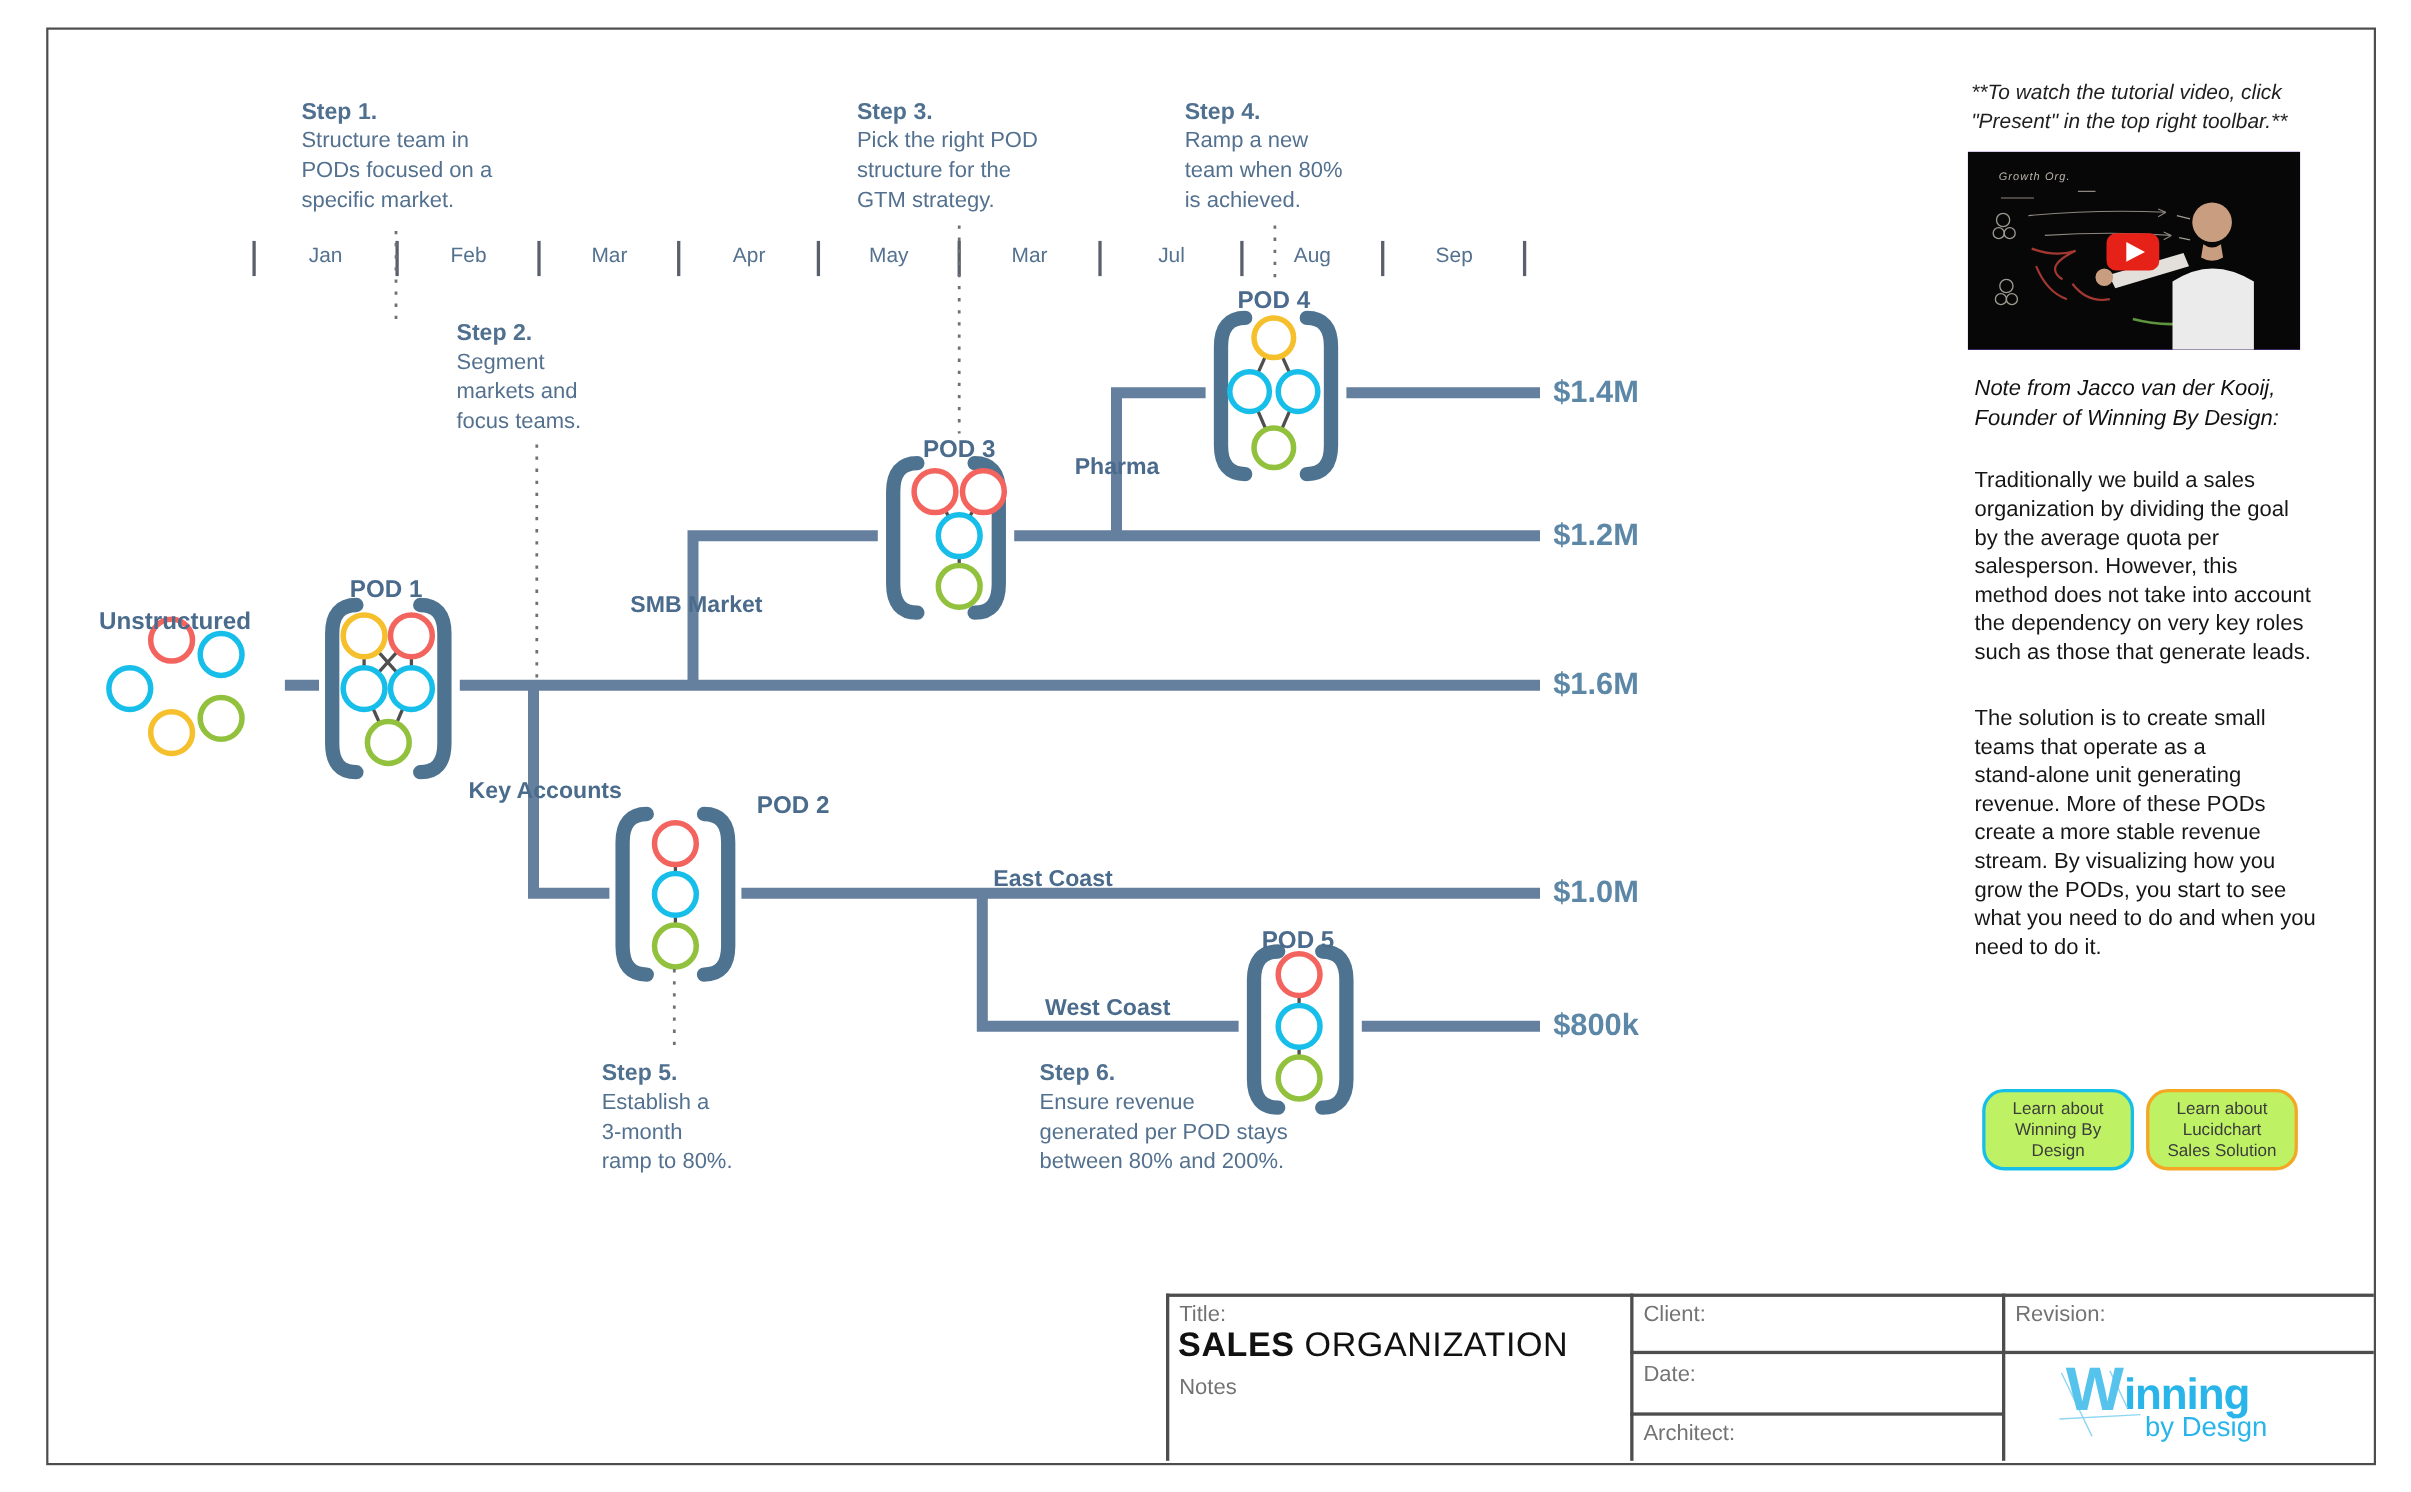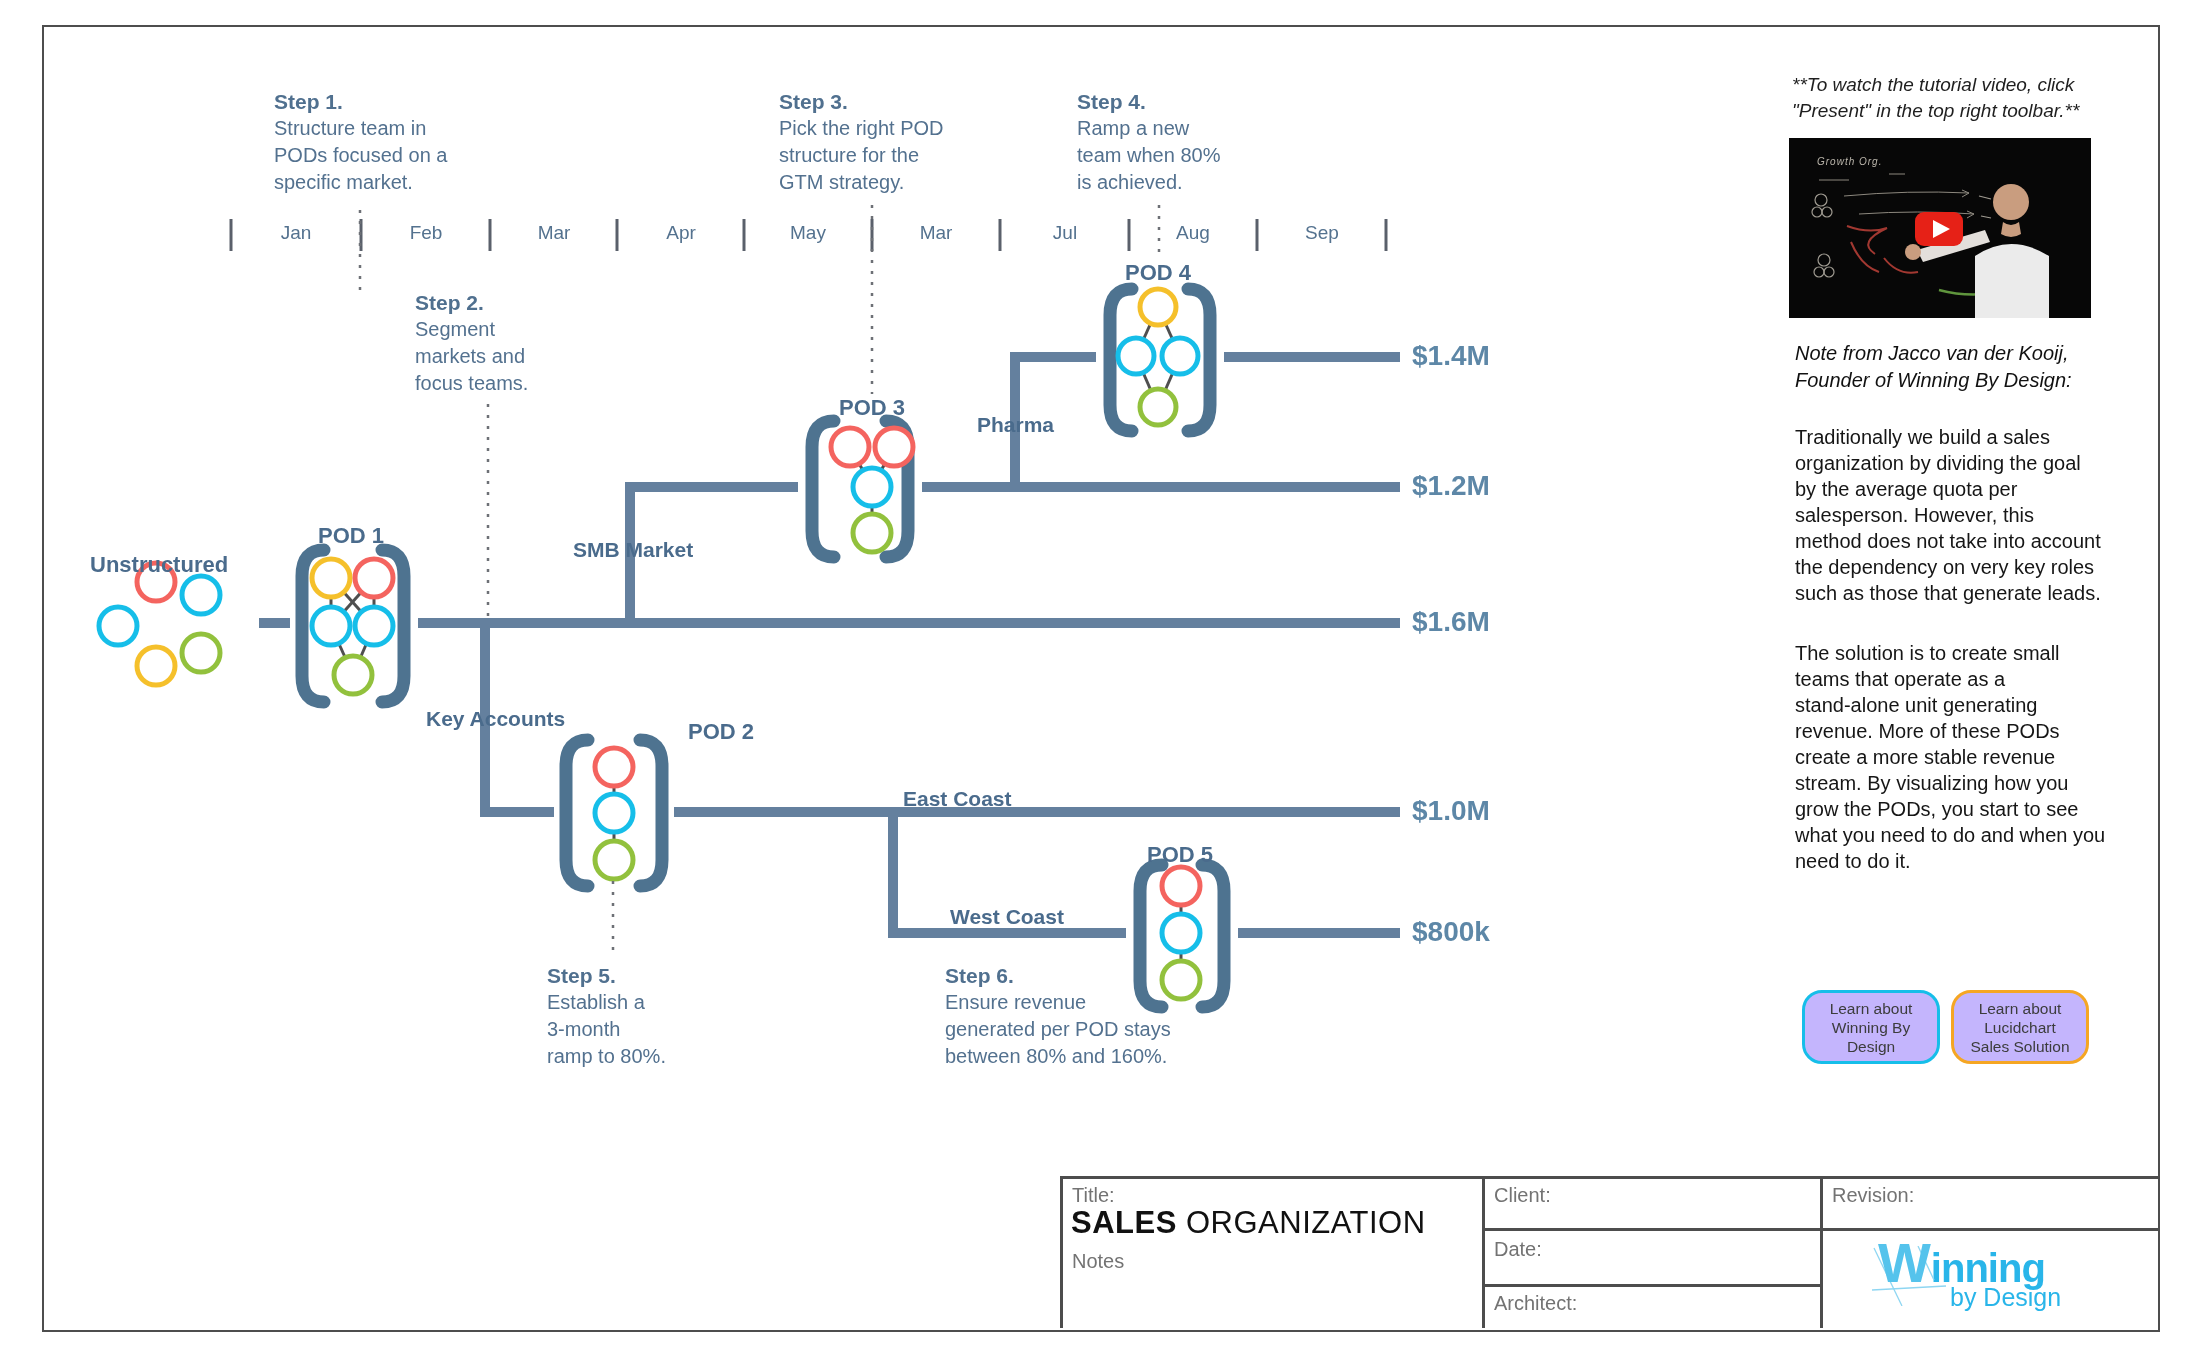--- a/index.html
+++ b/index.html
@@ -16,21 +16,21 @@
   .branch-label{font-size:21px;font-weight:bold;color:#4a6b8c;}
   .pod-label{font-size:22px;font-weight:bold;color:#4a6b8c;width:140px;text-align:center;}
   .unstructured{font-size:22px;font-weight:bold;color:#4a6b8c;margin-top:32px;}
   .revenue{font-size:28px;font-weight:bold;color:#5d87a7;}
   
   .tutorial{font-size:19px;line-height:26px;font-style:italic;color:#1f1f1f;}
   .note-head{font-size:20px;line-height:27px;font-style:italic;color:#111;}
   .para{font-size:20px;line-height:26px;color:#161616;}
   .video{position:absolute;left:1789px;top:138px;width:302px;height:180px;background:#6d28d9;z-index:2;cursor:pointer;}
   .scribble-label{position:absolute;left:28px;top:18px;color:#d8d2c6;font-size:10px;font-style:italic;letter-spacing:1px;opacity:.85;z-index:3;}
-  .pill{position:absolute;z-index:2;width:132px;height:68px;border-radius:20px;background:#c4b5fd;
+  .pill{position:absolute;z-index:2;width:132px;height:68px;border-radius:20px;background:#bef264;
         display:flex;align-items:center;justify-content:center;text-align:center;
         font-family:"Liberation Sans",sans-serif;font-size:15.5px;line-height:19px;color:#3c3c3c;cursor:pointer;}
   .pill-cyan{border:3px solid #16bee9;}
   .pill-orange{border:3px solid #f5a623;}
   
   .tbline{position:absolute;background:#4d4d4d;z-index:2;}
   .tb-label{font-size:20px;color:#737373;}
   .tb-title{font-size:31px;color:#111;letter-spacing:.5px;}
   .tb-title b{font-weight:bold;}
   .logo{position:absolute;left:1878px;top:1238px;width:210px;height:72px;z-index:2;color:#29b5e9;}
@@ -212,21 +212,21 @@
   <div class="txt" style="left:547px;top:962px;">
     <div class="step-title">Step 5.</div>
     <div class="step-body pre">Establish a
 3-month
 ramp to 80%.</div>
   </div>
   <div class="txt" style="left:945px;top:962px;">
     <div class="step-title">Step 6.</div>
     <div class="step-body pre">Ensure revenue
 generated per POD stays
-between 80% and 160%.</div>
+between 80% and 200%.</div>
   </div>
 
   <span class="txt unstructured" style="left:90px;top:520px;">Unstructured</span>
 
   <span class="txt pod-label" style="left:281px;top:523px;">POD 1</span>
   <span class="txt pod-label" style="left:688px;top:719px;text-align:left;">POD 2</span>
   <span class="txt pod-label" style="left:802px;top:395px;">POD 3</span>
   <span class="txt pod-label" style="left:1088px;top:260px;">POD 4</span>
   <span class="txt pod-label" style="left:1110px;top:842px;">POD 5</span>
 

